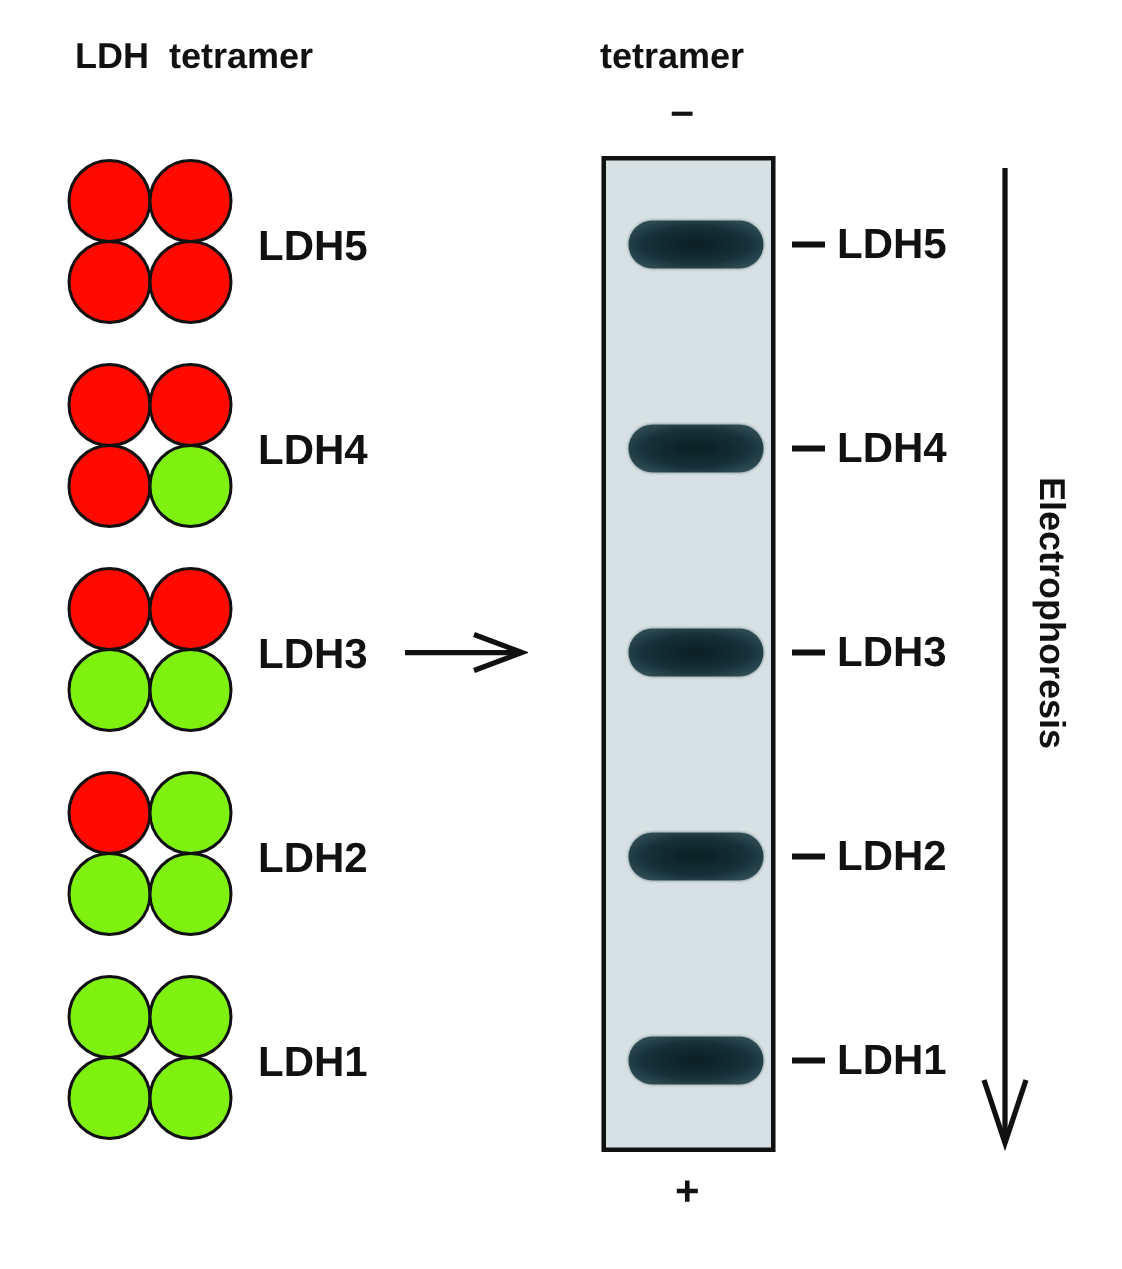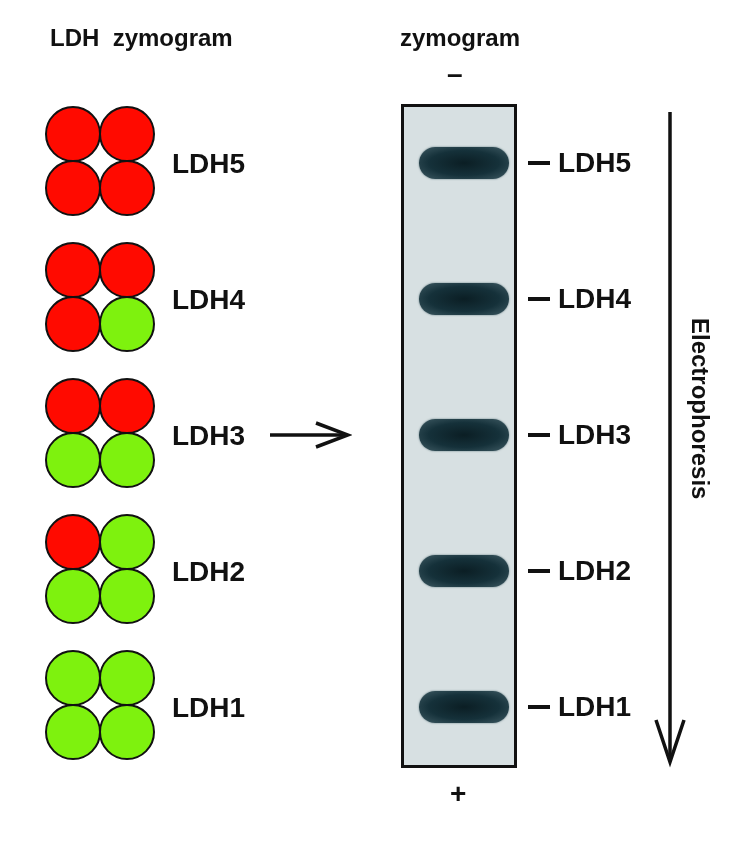--- a/index.html
+++ b/index.html
@@ -14,22 +14,22 @@
   .band { position: absolute; left: 15px; width: 90px; height: 32px; border-radius: 16px;
           background: radial-gradient(ellipse at center, #0b1e24 0%, #15313a 55%, #3f5b64 100%);
           box-shadow: 0 0 2px #5a737a; }
   .tick { position: absolute; width: 22px; height: 4px; background: #111; }
   .sign { font-size: 28px; }
   .vtext { font-size: 24px; transform: rotate(90deg); transform-origin: left top; white-space: nowrap; }
 </style>
 </head>
 <body>
 
-<div class="abs hdr" style="left:50px; top:24px;">LDH  zymogram</div>
-<div class="abs hdr" style="left:400px; top:24px;">zymogram</div>
+<div class="abs hdr" style="left:50px; top:24px;">LDH  tetramer</div>
+<div class="abs hdr" style="left:400px; top:24px;">tetramer</div>
 
 <div id="tetramers">
     <div class="abs tet" style="left: 45px; top: 106px;">
       <div class="circ" style="left: 0px; top: 0px; background: rgb(255, 10, 0);"></div>
       <div class="circ" style="left: 54px; top: 0px; background: rgb(255, 10, 0);"></div>
       <div class="circ" style="left: 0px; top: 54px; background: rgb(255, 10, 0);"></div>
       <div class="circ" style="left: 54px; top: 54px; background: rgb(255, 10, 0);"></div>
     </div>
     <div class="abs lbl" style="left: 172px; top: 148px;">LDH5</div>
     <div class="abs tet" style="left: 45px; top: 242px;">

